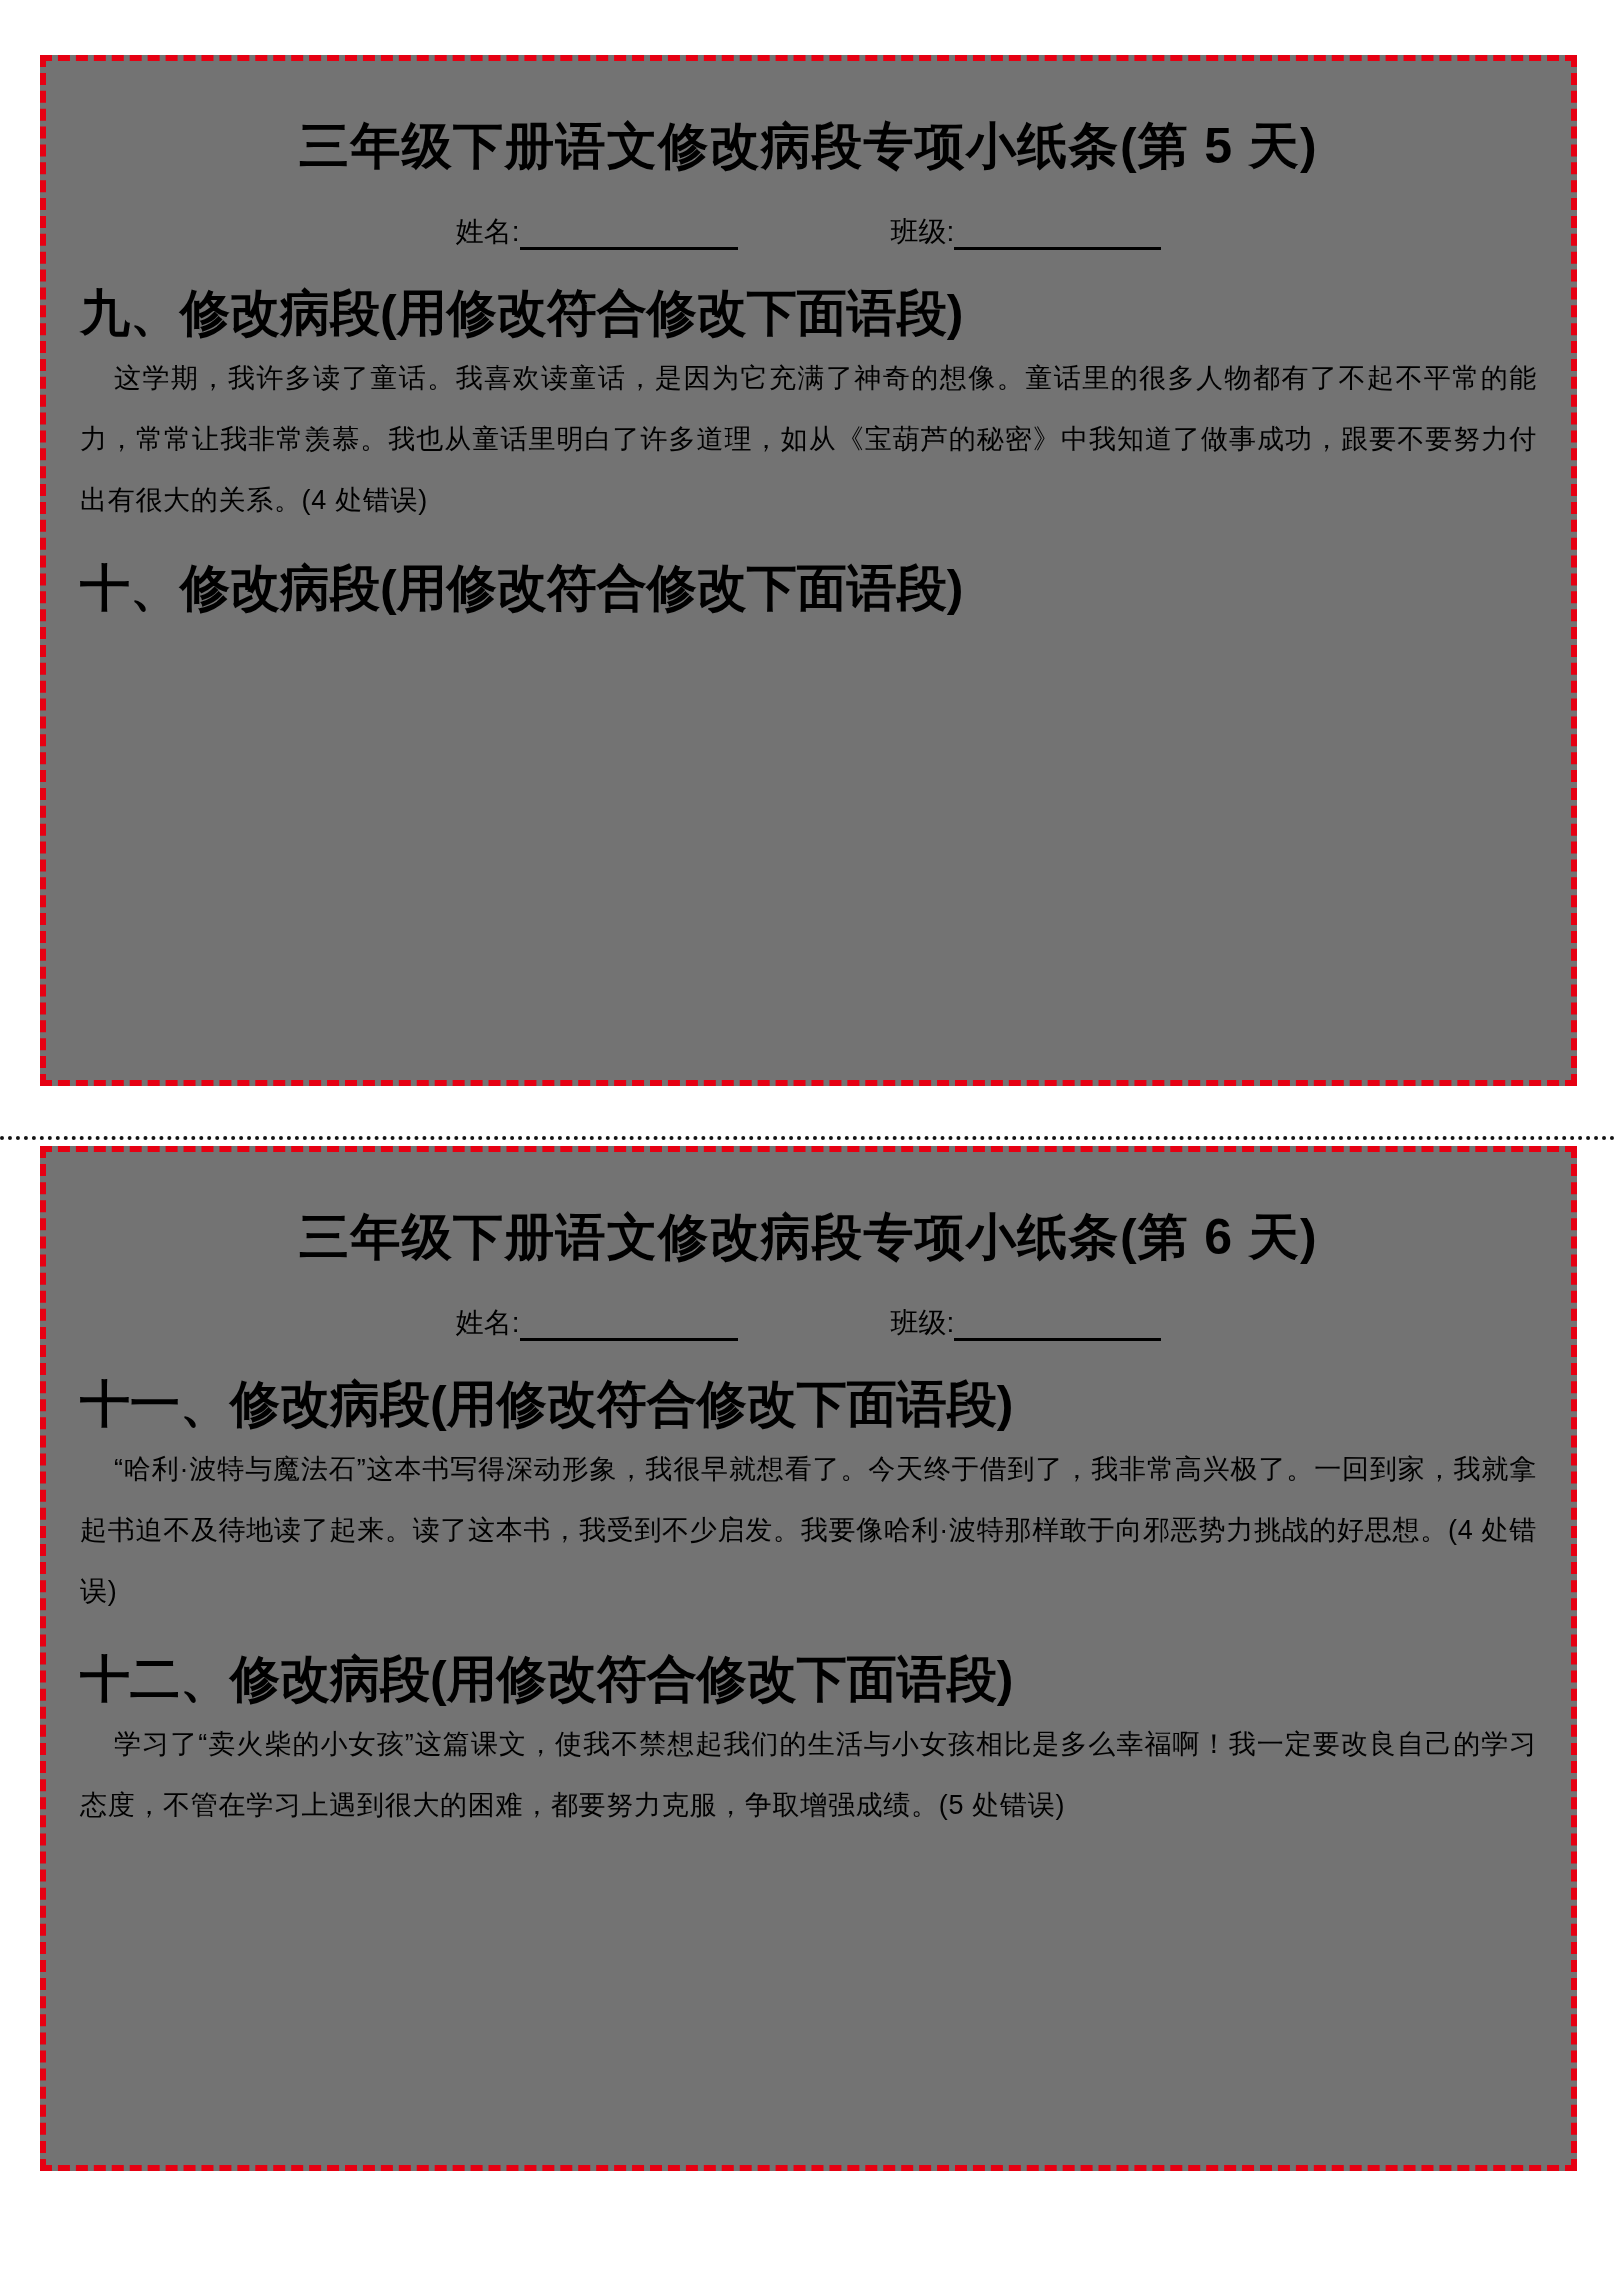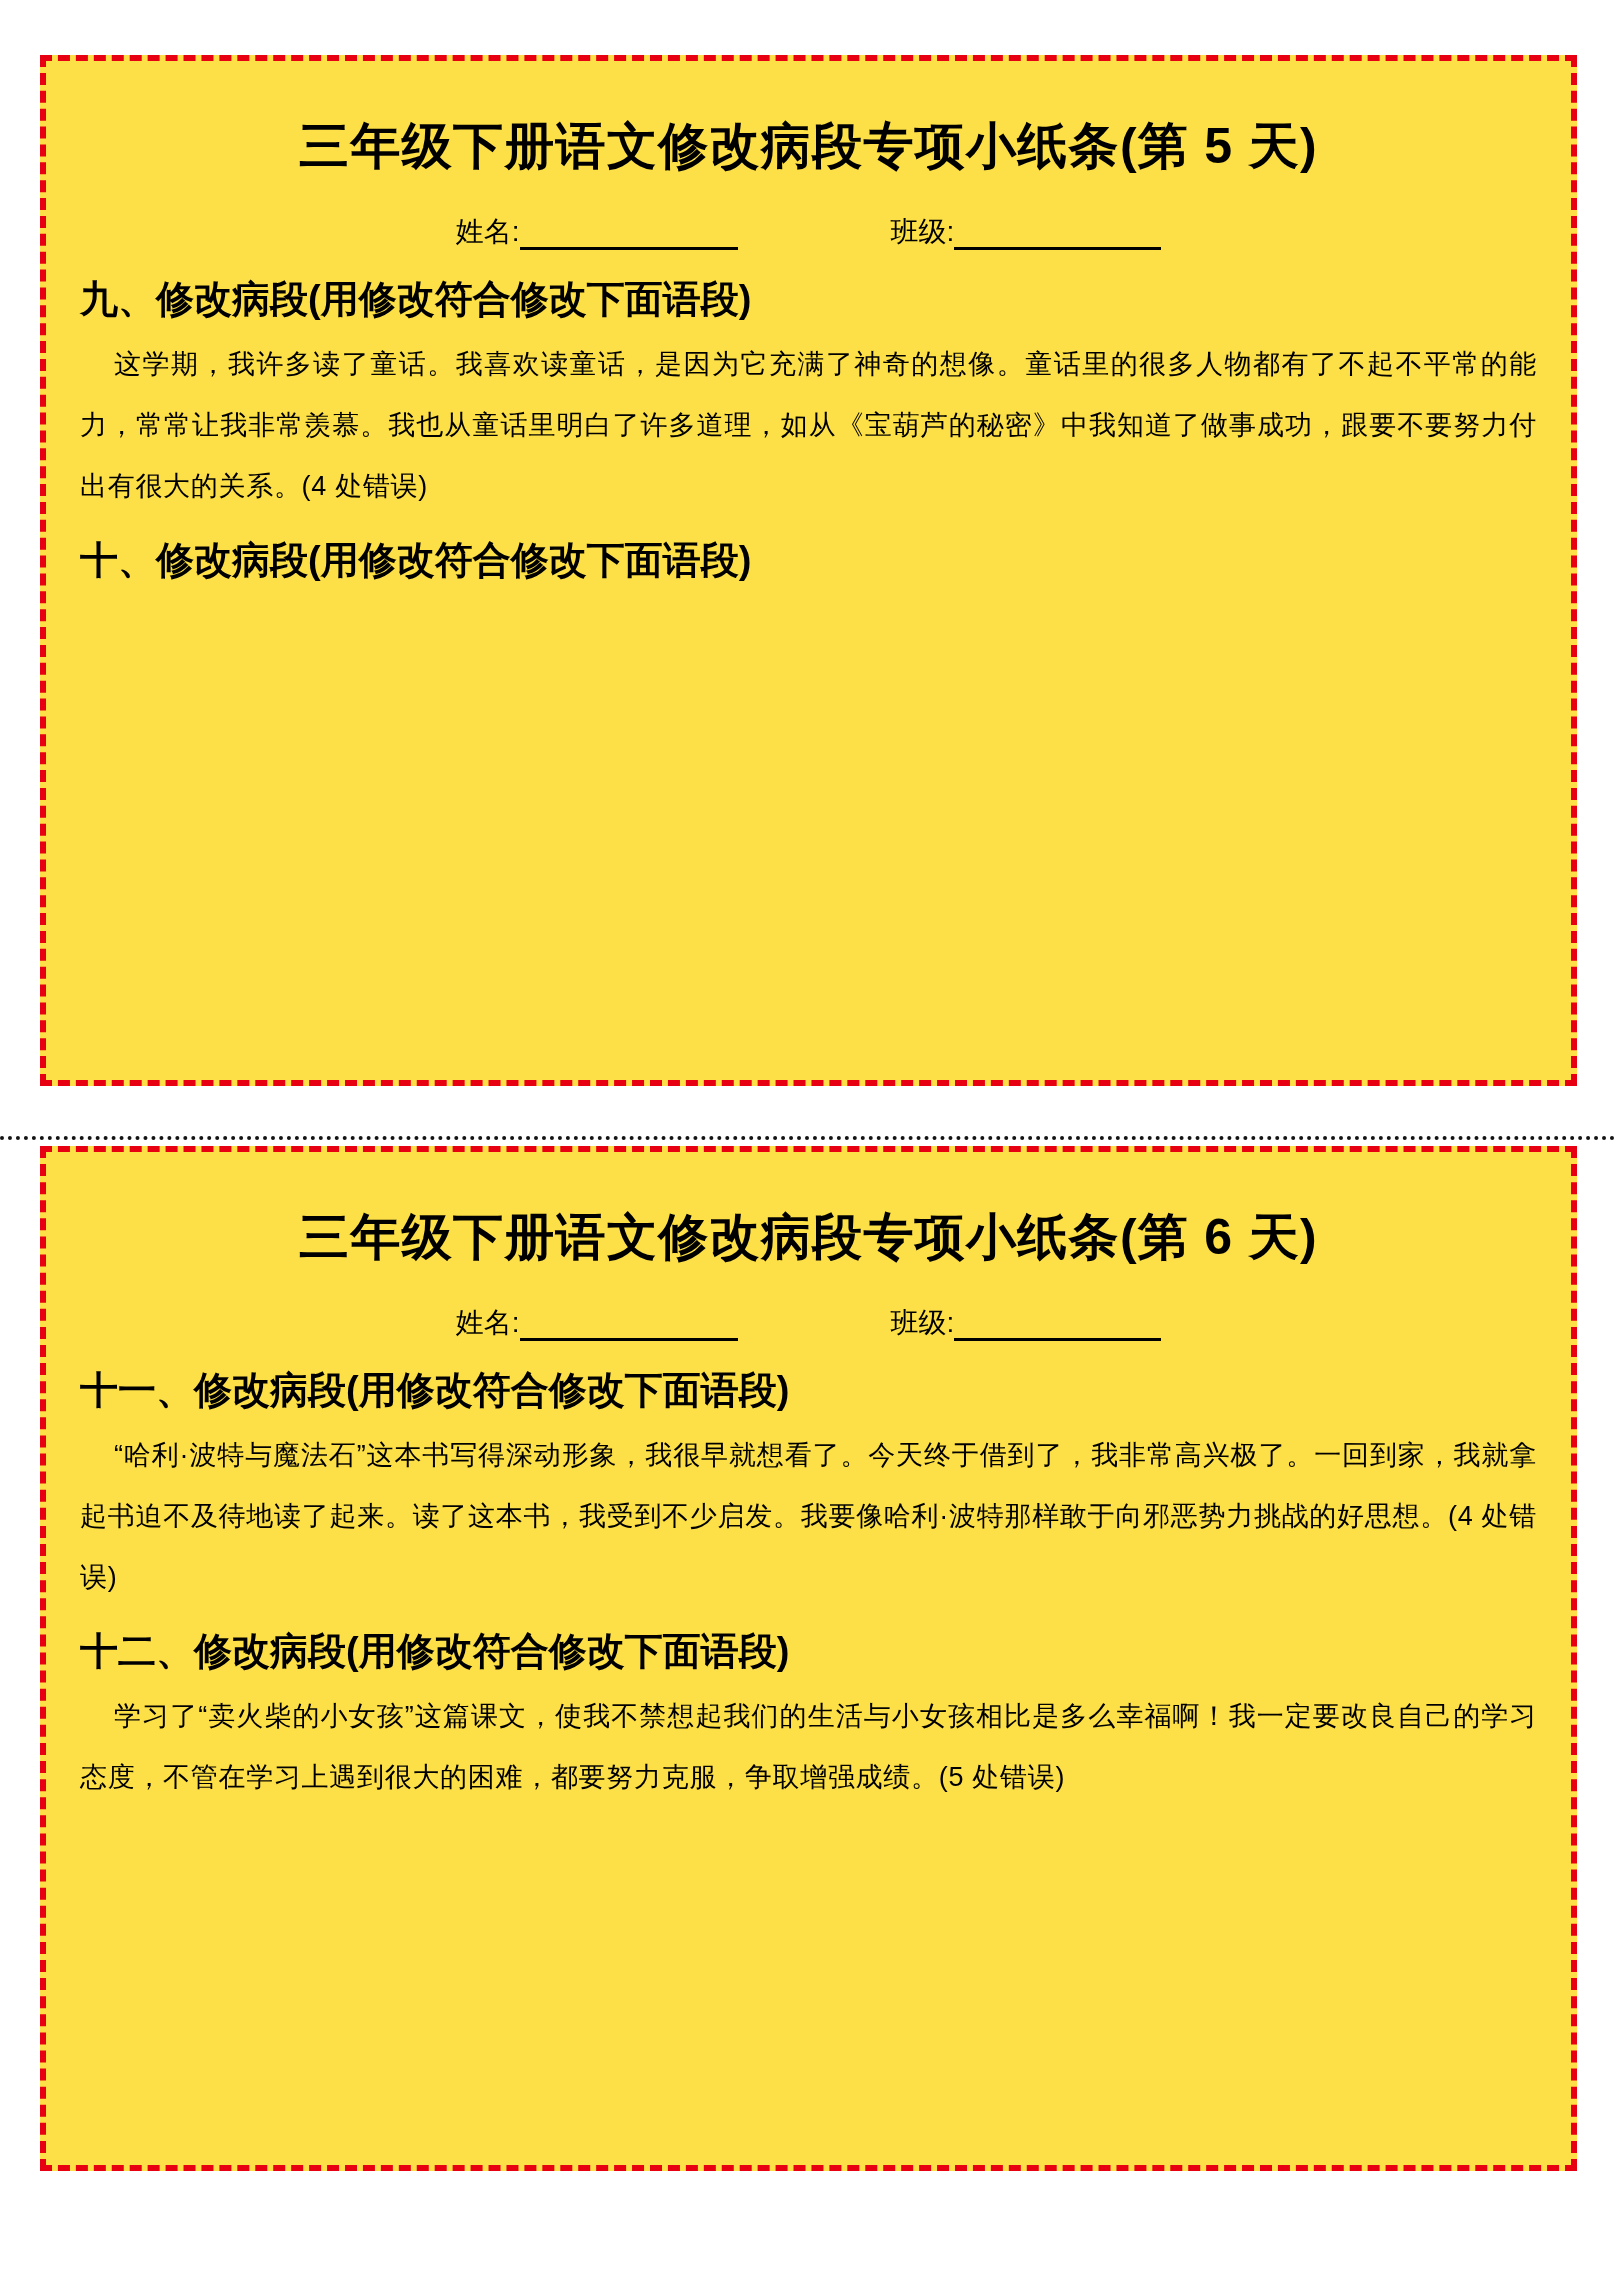--- a/index.html
+++ b/index.html
@@ -16,21 +16,21 @@
     overflow: hidden;
   }
   .slip-box {
     position: absolute;
     left: 40px;
     width: 1537px;
     box-sizing: border-box;
     border: 6.5px dashed #e60012;
     padding: 26px 34px 0 34px;
     overflow: hidden;
-    background: #fde047;
+    background: #737373;
   }
   .slip-box.first  { top: 55px;   height: 1031px; }
   .slip-box.second { top: 1146px; height: 1025px; }
 
   .slip-title {
     margin-top: 26px;
     text-align: center;
     font-size: 50px;
     font-weight: bold;
     letter-spacing: 1.3px;
@@ -48,22 +48,22 @@
   .blank {
     display: inline-block;
     border-bottom: 3.9px solid #000000;
     position: relative;
     top: 9px;
   }
   .blank.name-blank  { width: 218px; }
   .blank.class-blank { width: 207px; }
 
   .ex-heading {
-    margin-top: 22px;
-    font-size: 38px;
+    margin-top: 36px;
+    font-size: 50px;
     font-weight: bold;
     line-height: 44px;
   }
   .ex-body {
     margin-top: 13px;
     font-size: 27px;
     line-height: 2.25;
     text-align: justify;
     text-indent: 34px;
     letter-spacing: 0.7px;

